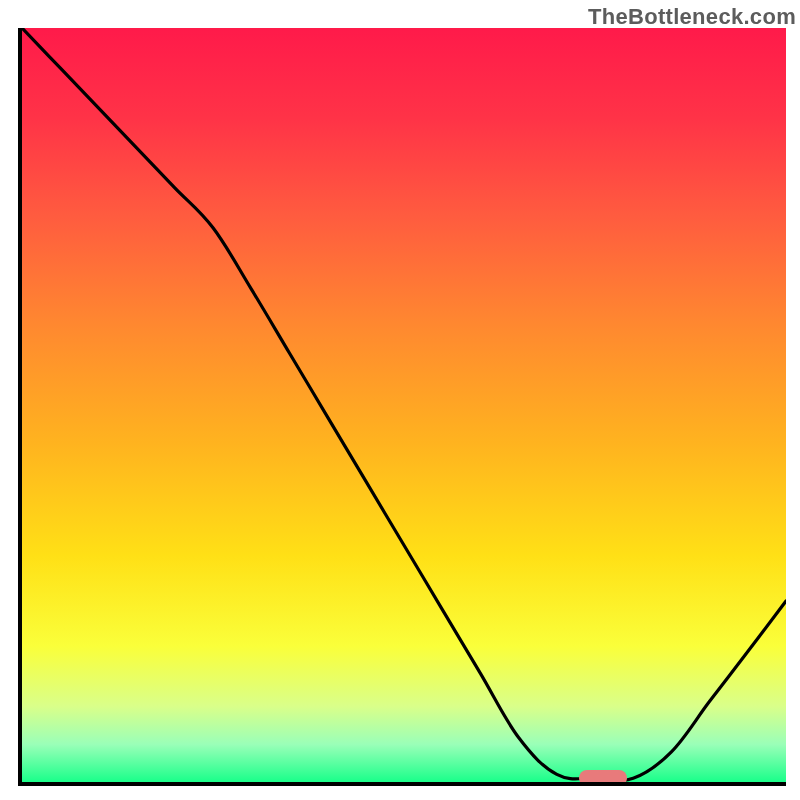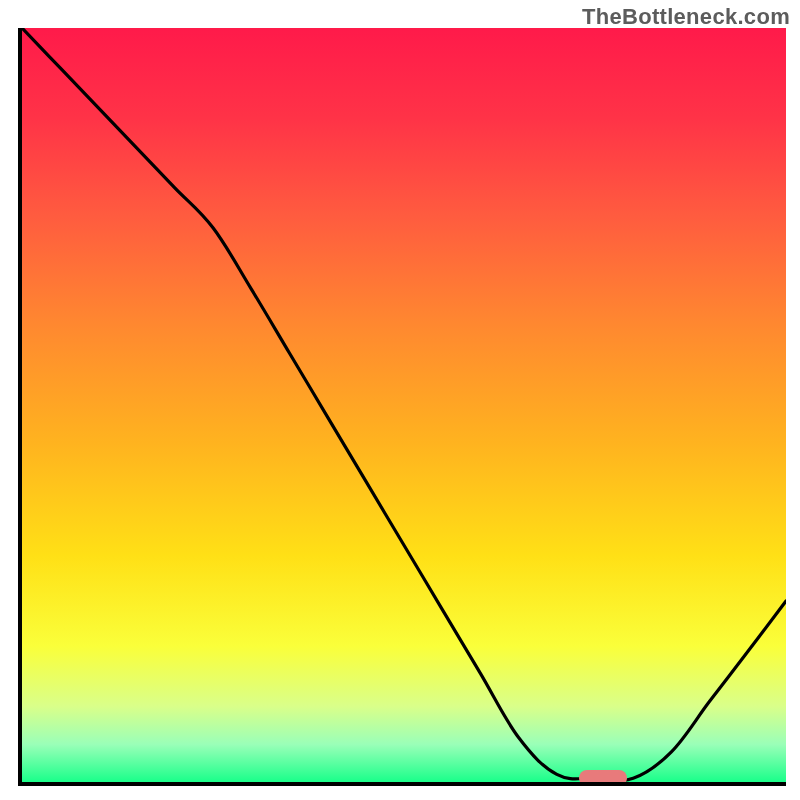--- a/index.html
+++ b/index.html
@@ -12,21 +12,21 @@
     overflow: hidden;
   }
   .container {
     position: relative;
     width: 800px;
     height: 800px;
   }
   .watermark {
     position: absolute;
     top: 4px;
-    right: 10px;
+    right: 4px;
     font-size: 22px;
     font-weight: 600;
     color: #5c5c5c;
     letter-spacing: 0.3px;
   }
   .plot-area {
     position: absolute;
     left: 18px;
     top: 28px;
     width: 764px;

